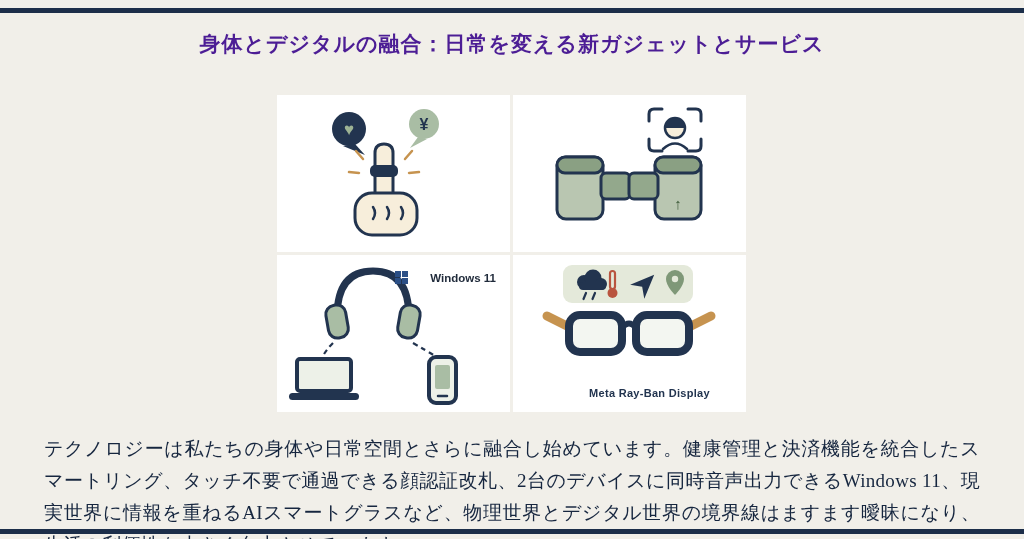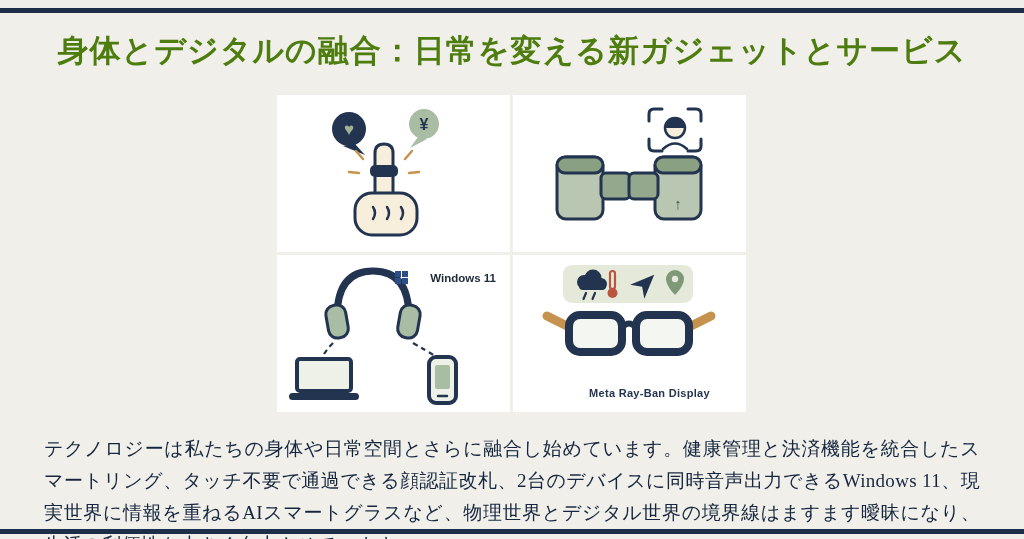--- a/index.html
+++ b/index.html
@@ -7,22 +7,22 @@
   body { font-family:"Liberation Sans","DejaVu Sans",sans-serif; background:#ffffff; }
 
   .slide { position:relative; width:1024px; height:539px; background:#f1efe9; overflow:hidden; }
 
   .rule { position:absolute; left:0; width:1024px; height:5px; background:#1c2e49; }
   .rule-top { top:8px; }
   .rule-bottom { top:529px; }
 
   .title {
     position:absolute; top:30px; left:0; width:1024px;
-    text-align:center; font-size:31px; font-weight:700;
-    color:#4d7c0f; letter-spacing:1px;
+    text-align:center; font-size:21px; font-weight:700;
+    color:#4c1d95; letter-spacing:1px;
   }
 
   .grid {
     position:absolute; top:95px; left:277px;
     display:grid; grid-template-columns:233px 233px; grid-template-rows:157px 157px;
     gap:3px;
   }
   .panel { position:relative; background:#ffffff; }
   .panel svg { display:block; }
 

